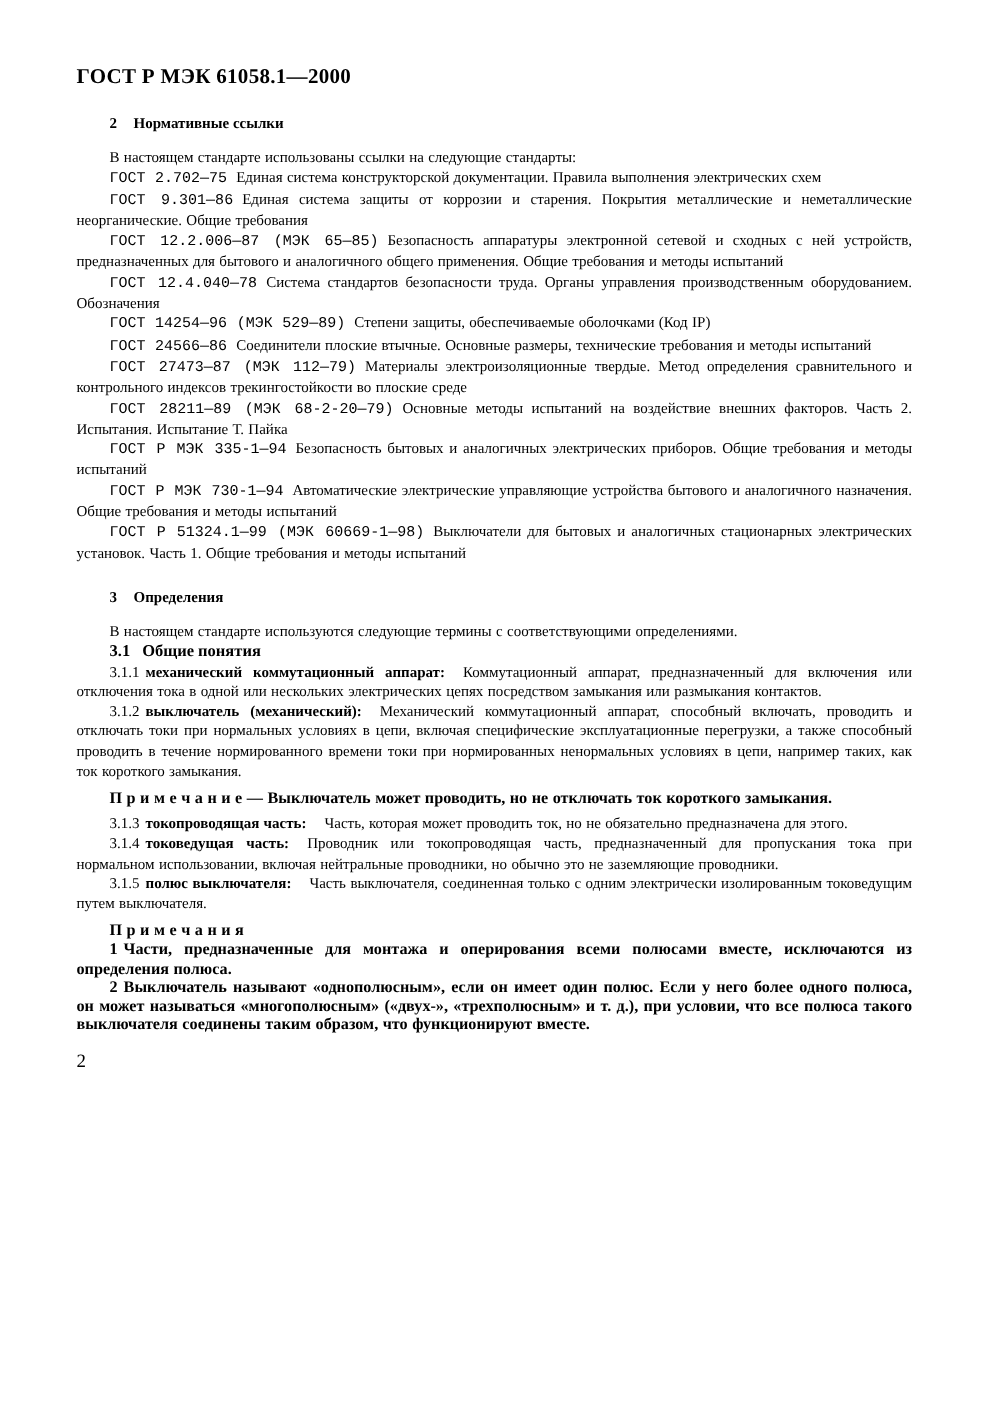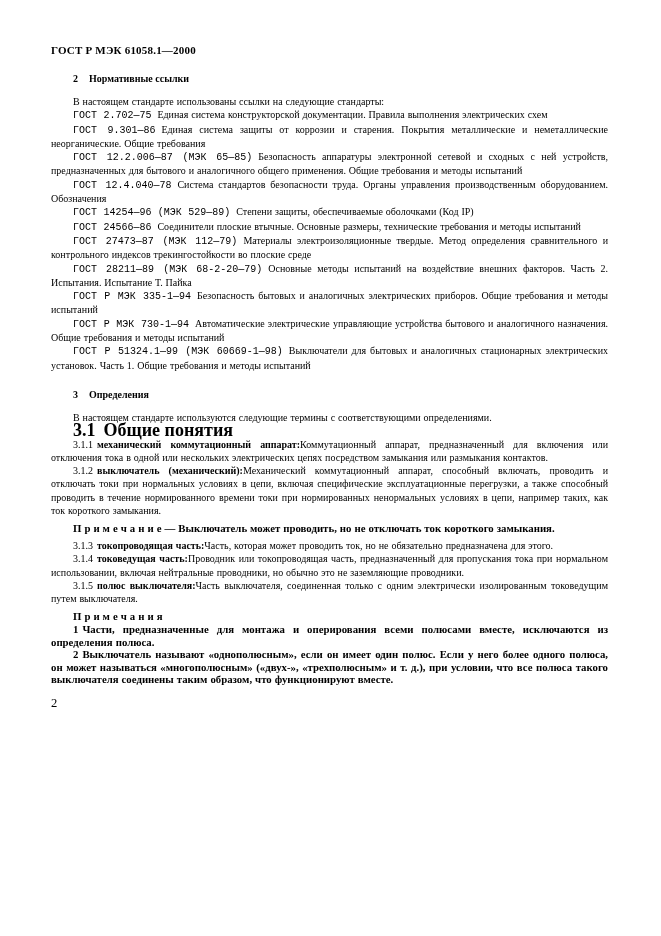--- a/index.html
+++ b/index.html
@@ -3,35 +3,35 @@
 <meta charset="utf-8">
 <style>
   html,body{margin:0;padding:0;background:#ffffff;}
   .page{
     width:661px;height:936px;background:#ffffff;color:#000;
     font-family:"Liberation Serif","DejaVu Serif",serif;
     box-sizing:border-box;padding:44px 53px 0 51px;position:relative;
     overflow:hidden;
   }
   .doc-header{
-    font-size:11px;font-weight:bold;letter-spacing:0.2px;margin:0;
+    font-size:14px;font-weight:bold;letter-spacing:0.2px;margin:0;
   }
   .sec-heading{
     font-size:10px;font-weight:bold;margin:17px 0 11px 0;padding-left:22px;
   }
   .sec-num{margin-right:11px;}
   p.body{
     font-size:10px;line-height:13.3px;text-align:justify;
     text-indent:22px;margin:0;word-spacing:0.4px;
   }
   .code{margin-right:6px;font-family:Liberation Mono, monospace;}
   .t-num{margin-right:4px;}
-  .t-term{font-weight:bold;margin-right:0;}
+  .t-term{font-weight:bold;margin-right:12px;}
   p.sub-head{
-    font-size:18px;line-height:13.3px;font-weight:bold;
+    font-size:11px;line-height:13.3px;font-weight:bold;
     text-indent:22px;margin:0;
   }
   .sub-num{margin-right:8px;}
   p.note{
     font-size:10.8px;line-height:12.6px;text-align:justify;
     text-indent:22px;margin:0;word-spacing:0.3px;font-weight:bold;
   }
   p.note-single{margin:5px 0 4px 0;}
   .notes-block{margin-top:5px;}
   .note-label{white-space:pre;}

